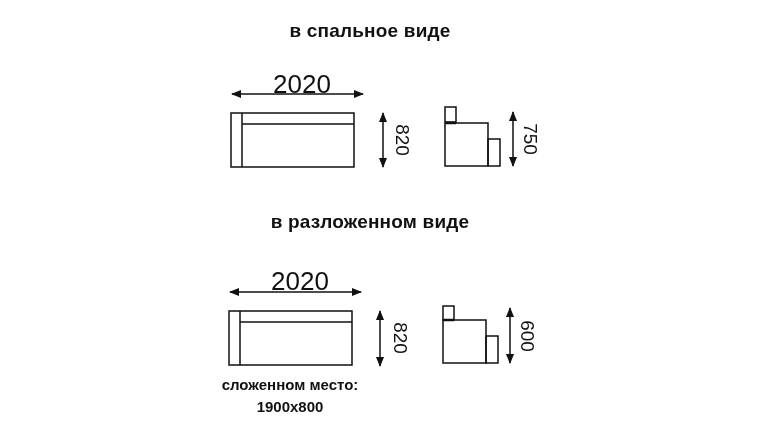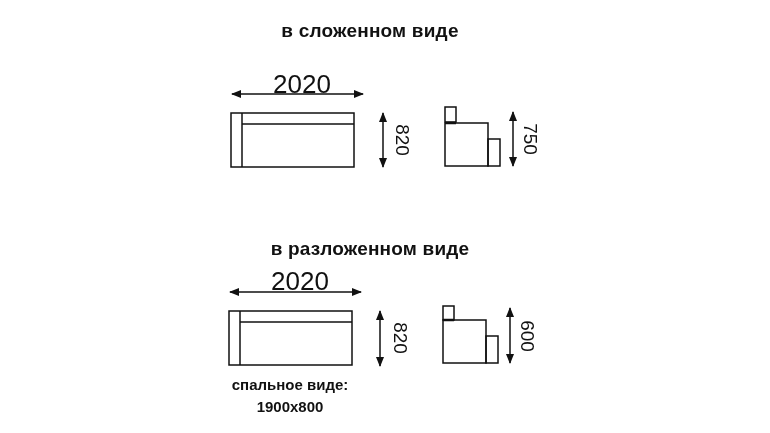--- a/index.html
+++ b/index.html
@@ -6,22 +6,22 @@
   body { width: 770px; height: 433px; position: relative; overflow: hidden; font-family: "Liberation Sans", sans-serif; color: #111; }
   .title { position: absolute; font-weight: bold; font-size: 19px; left: 0; width: 740px; text-align: center; letter-spacing: 0.2px; }
   .dimtext { position: absolute; font-size: 26px; }
   .vert { position: absolute; font-size: 19px; transform: rotate(90deg); transform-origin: center center; white-space: nowrap; }
   .note { position: absolute; font-weight: bold; font-size: 15px; text-align: center; width: 180px; }
   svg { position: absolute; left: 0; top: 0; }
 </style>
 </head>
 <body>
 
-<div class="title" style="top:20px;">в сложенном виде</div>
-<div class="title" style="top:211px;margin-top:27px;">в разложенном виде</div>
+<div class="title" style="top:20px;">в спальное виде</div>
+<div class="title" style="top:211px;">в разложенном виде</div>
 
 <svg width="770" height="433">
   <defs>
     <marker id="arr" markerWidth="10" markerHeight="8" refX="9" refY="4" orient="auto" markerUnits="userSpaceOnUse">
       <path d="M0,0 L10,4 L0,8 Z" fill="#111"></path>
     </marker>
     <marker id="arrs" markerWidth="10" markerHeight="8" refX="1" refY="4" orient="auto" markerUnits="userSpaceOnUse">
       <path d="M10,0 L0,4 L10,8 Z" fill="#111"></path>
     </marker>
   </defs>
@@ -61,14 +61,14 @@
 
 <div class="dimtext" style="left:273px; top:69px;">2020</div>
 <div class="vert" style="left:382px; top:129px; width:40px; text-align:center;">820</div>
 
 <div class="vert" style="left:510px; top:128px; width:40px; text-align:center;">750</div>
 
 <div class="dimtext" style="left:271px; top:266px;">2020</div>
 <div class="vert" style="left:380px; top:327px; width:40px; text-align:center;">820</div>
 <div class="vert" style="left:507px; top:325px; width:40px; text-align:center;">600</div>
 
-<div class="note" style="left:200px; top:376px;">спальное виде:</div>
+<div class="note" style="left:200px; top:376px;">сложенном место:</div>
 <div class="note" style="left:200px; top:398px;">1900x800</div>
 
 </body></html>

